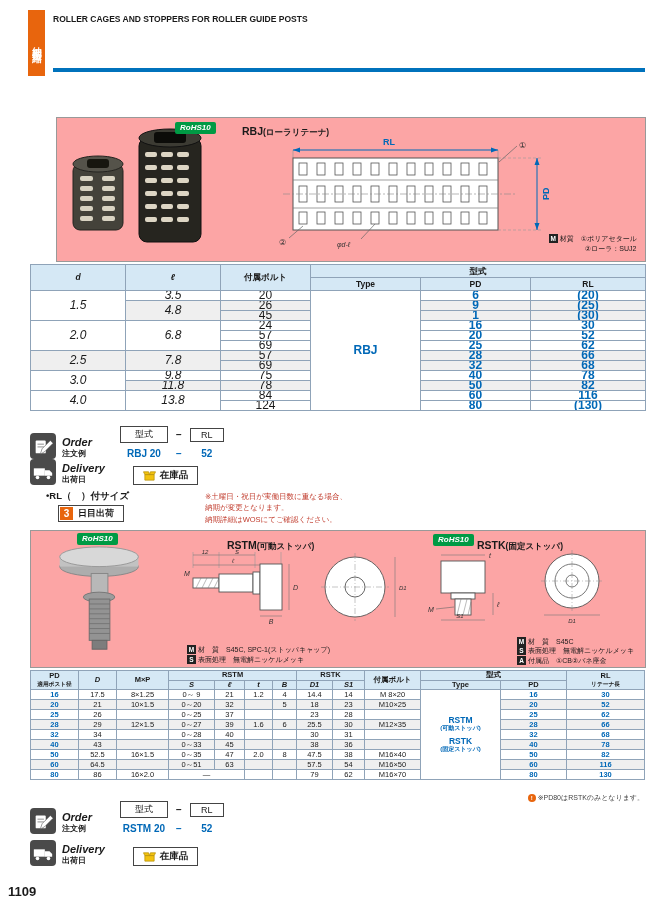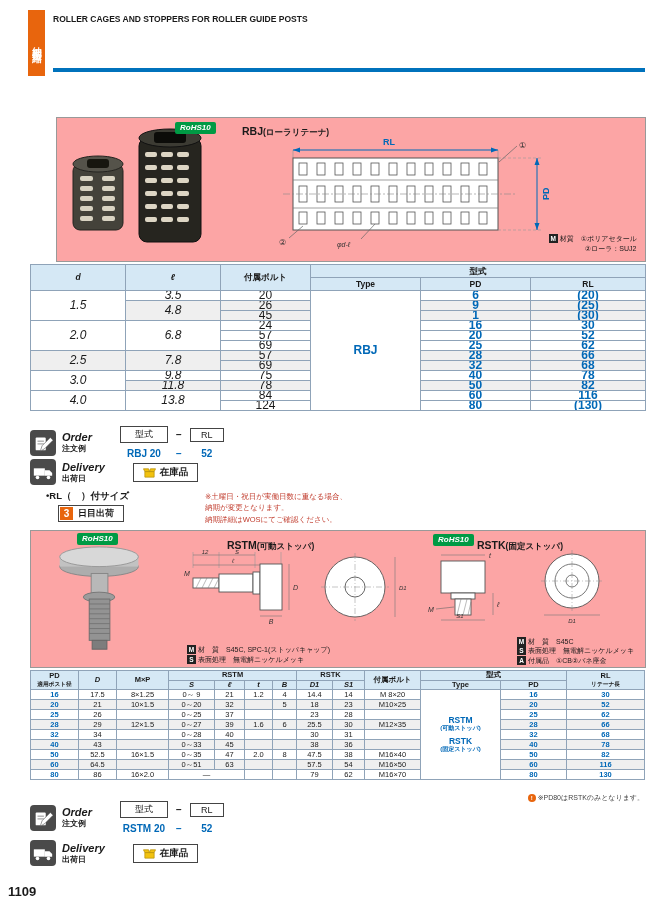--- a/index.html
+++ b/index.html
@@ -45,21 +45,21 @@
   .bv{color:#0068b7;font-weight:bold;}
   .sh{background:#efefef;}
   .it{font-style:italic;}
   .type-cell{font-size:10px;background:#fff;}
   .typecell{vertical-align:middle;background:#fff;}
   .tgrp{margin:5px 0;}
   .t1{font-size:8.5px;line-height:9px;}
   .t2{font-size:6px;line-height:7px;}
 
   
-  .order-block,.delivery-block{display:flex;align-items:center;gap:6px;}
+  .order-block,.delivery-block{display:flex;align-items:flex-end;gap:6px;}
   .ic-dark{width:26px;height:26px;background:#4a4a4a;border-radius:4px;flex:0 0 auto;
     display:flex;align-items:center;justify-content:center;}
   .lab-en{font-size:11px;font-weight:bold;font-style:italic;line-height:12px;}
   .lab-ja{font-size:8px;font-weight:bold;}
   .order-form{margin-left:22px;}
   .form-row{display:flex;align-items:center;gap:8px;}
   .fbox{display:inline-block;border:1px solid #444;font-size:9px;text-align:center;
     padding:1px 0;background:#fff;}
   .w1{width:46px;} .w2{width:32px;}
   .fdash{font-size:10px;font-weight:bold;}

